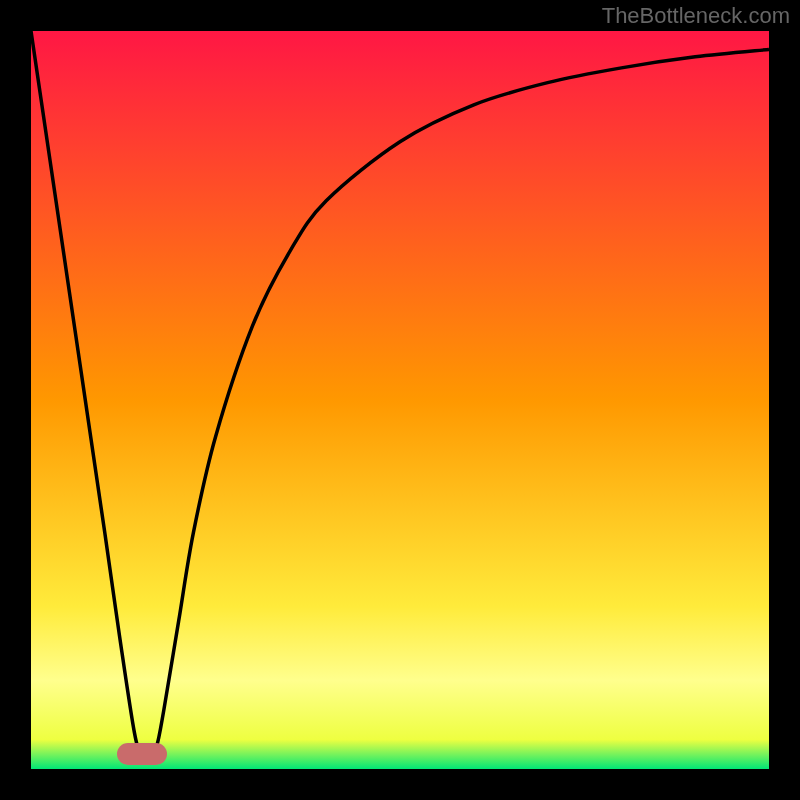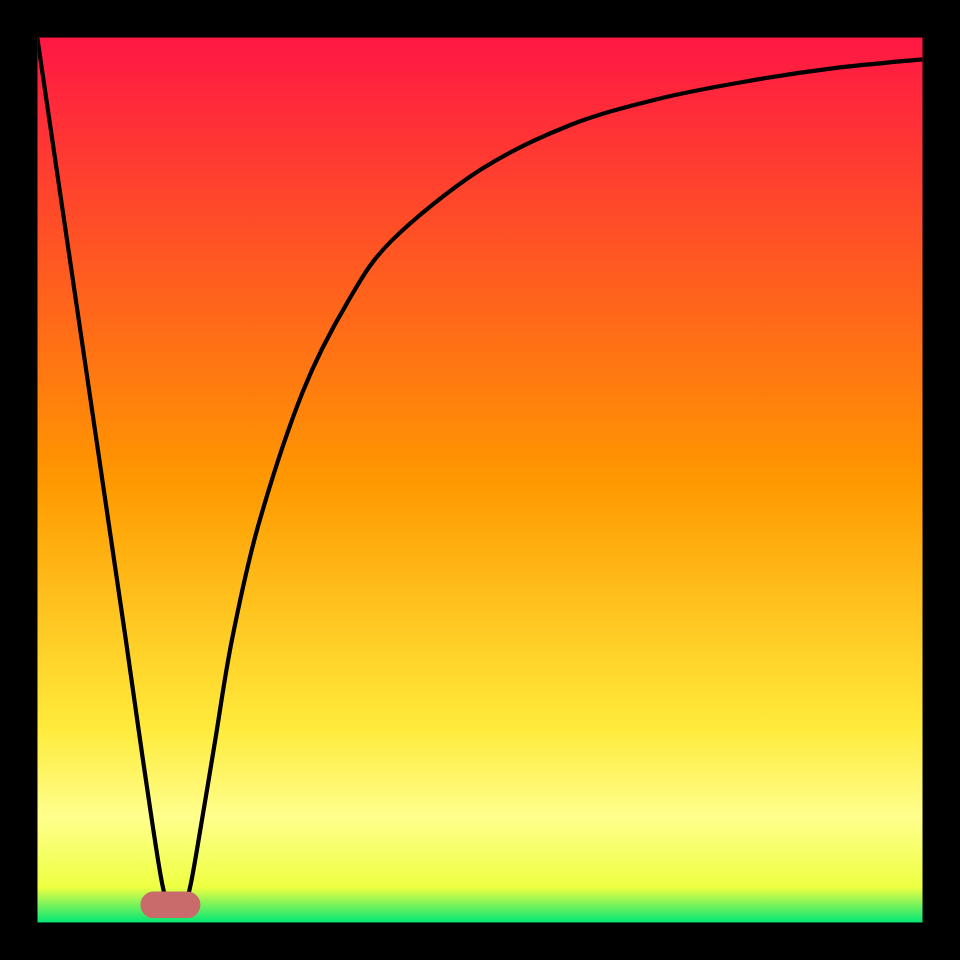--- a/index.html
+++ b/index.html
@@ -55,20 +55,21 @@
     border-radius: 12px;
     width: 50px;
     height: 22px;
     z-index: 5;
   }
 </style>
 </head>
 <body>
 
 <div class="outer">
+  <div class="watermark">TheBottleneck.com</div>
   <div class="plot-area">
     <svg class="gradient-bg" viewBox="0 0 738 738" preserveAspectRatio="none">
       <defs>
         <linearGradient id="bg-grad" x1="0" y1="0" x2="0" y2="1">
         <stop offset="0%" stop-color="#ff1744"></stop>
             <stop offset="50%" stop-color="#ff9800"></stop>
             <stop offset="78%" stop-color="#ffeb3b"></stop>
             <stop offset="88%" stop-color="#ffff8d"></stop>
             <stop offset="96%" stop-color="#eeff41"></stop>
             <stop offset="100%" stop-color="#00e676"></stop>

